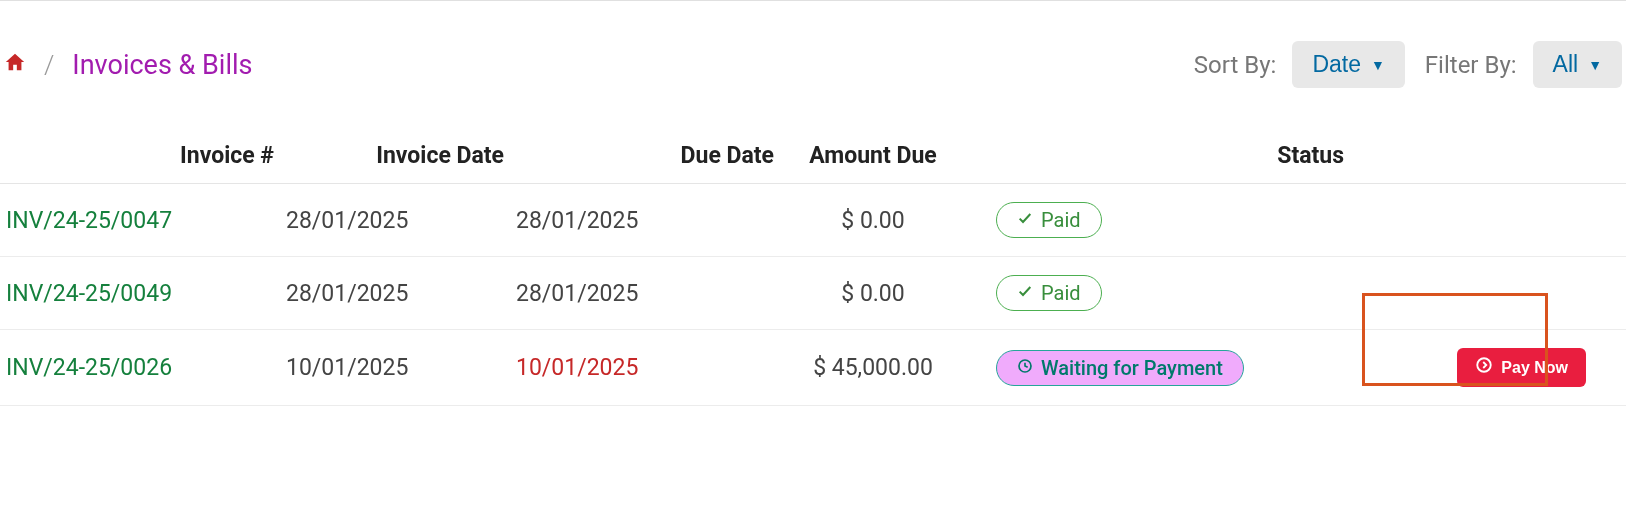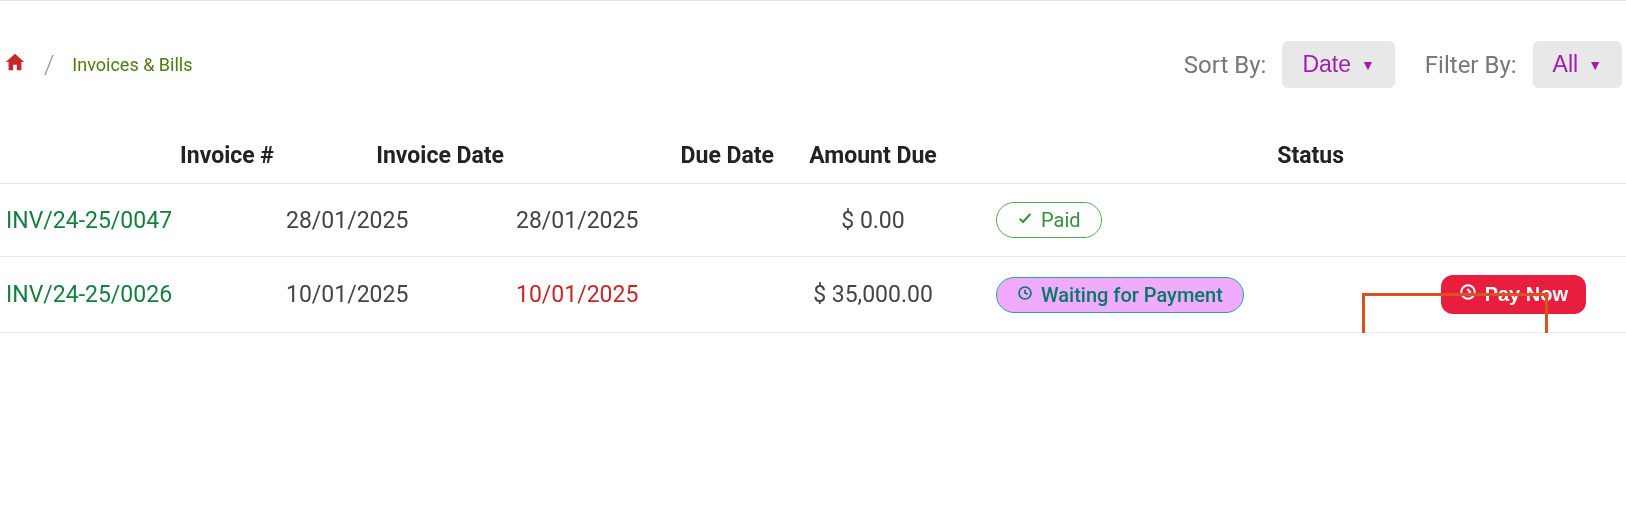--- a/index.html
+++ b/index.html
@@ -30,44 +30,44 @@
     .breadcrumb .home-icon {
       color: #c62828;
       font-size: 22px;
     }
     .breadcrumb .sep {
       color: #999;
       font-size: 26px;
       font-weight: 300;
     }
     .breadcrumb .crumb {
-      color: #4d7c0f;
-      font-size: 18px;
+      color: #a21caf;
+      font-size: 27px;
     }
     .controls {
       display: flex;
       align-items: flex-start;
-      gap: 30px;
+      gap: 20px;
     }
     .control-group {
       display: flex;
       align-items: center;
       gap: 16px;
     }
     .control-label {
       font-size: 24px;
       color: #777;
     }
     .dropdown-btn {
       background: #e8e8e8;
       border: none;
       border-radius: 6px;
       padding: 10px 20px;
       font-size: 23px;
-      color: #a21caf;
+      color: #0369a1;
       display: flex;
       align-items: center;
       gap: 10px;
       cursor: pointer;
     }
     .dropdown-btn .caret {
       font-size: 14px;
     }
     table {
       width: 100%;
@@ -122,23 +122,23 @@
       background: #f0abfc;
       font-weight: 500;
     }
     .badge .icon {
       font-size: 16px;
     }
     .pay-btn {
       background: #e91e3f;
       color: #fff;
       border: none;
-      border-radius: 12px;
+      border-radius: 6px;
       padding: 8px 18px;
-      font-size: 20px;
+      font-size: 16px;
       font-weight: 600;
       cursor: pointer;
       display: inline-flex;
       align-items: center;
       gap: 8px;
     }
     .pay-btn .icon {
       font-size: 18px;
     }
     .highlight-box {
@@ -208,26 +208,43 @@
             <svg width="16" height="16" viewBox="0 0 24 24" fill="none" stroke="currentColor" stroke-width="3">
                   <polyline points="4 13 9 18 20 6"></polyline>
                 </svg>
           </span>
           <span>Paid</span>
         </span>
       </td>
       <td class="col-action"></td>
     </tr>
 
+    <tr>
+      <td class="col-invoice"><a href="#" class="invoice-link">INV/24-25/0049</a></td>
+      <td class="col-idate">28/01/2025</td>
+      <td class="col-ddate">28/01/2025</td>
+      <td class="col-amount">$ 0.00</td>
+      <td class="col-status">
+        <span class="badge badge-paid">
+          <span class="icon">
+            <svg width="16" height="16" viewBox="0 0 24 24" fill="none" stroke="currentColor" stroke-width="3">
+                  <polyline points="4 13 9 18 20 6"></polyline>
+                </svg>
+          </span>
+          <span>Paid</span>
+        </span>
+      </td>
+      <td class="col-action"></td>
+    </tr>
 
     <tr>
       <td class="col-invoice"><a href="#" class="invoice-link">INV/24-25/0026</a></td>
       <td class="col-idate">10/01/2025</td>
       <td class="col-ddate overdue">10/01/2025</td>
-      <td class="col-amount">$ 35,000.00</td>
+      <td class="col-amount">$ 45,000.00</td>
       <td class="col-status">
         <span class="badge badge-waiting">
           <span class="icon">
             <svg width="16" height="16" viewBox="0 0 24 24" fill="none" stroke="currentColor" stroke-width="2.5">
                   <circle cx="12" cy="12" r="9"></circle>
                   <polyline points="12 7 12 12 16 14"></polyline>
                 </svg>
           </span>
           <span>Waiting for Payment</span>
         </span>

